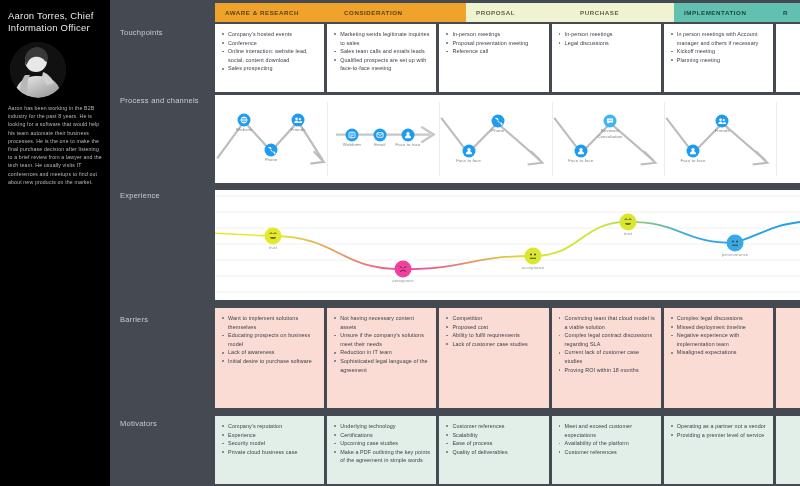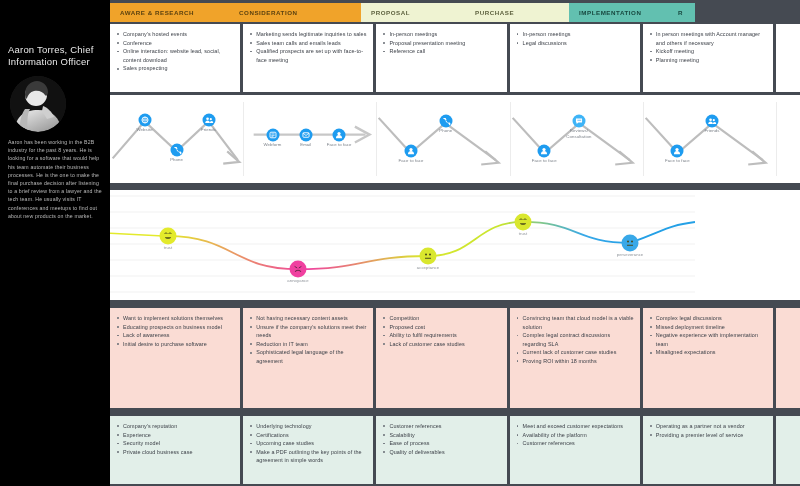--- a/index.html
+++ b/index.html
@@ -13,21 +13,21 @@
 
   
   .persona {
     width: 110px; height: 486px;
     background: #000000;
     padding: 10px 8px 0 8px;
     flex: 0 0 110px;
   }
   .persona-name {
     color: #e9e9e9; font-size: 9.5px; line-height: 12px;
-    letter-spacing: .2px; font-weight: 400; margin-top: 34px;
+    letter-spacing: .2px; font-weight: 400;
   }
   .avatar {
     width: 56px; height: 56px; margin: 8px 0 6px 2px;
     border-radius: 50%; overflow: hidden; position: relative;
     background: #1c1c1c;
   }
   .avatar svg { display: block; }
   .persona-bio {
     color: #b9b9b9; font-size: 5.2px; line-height: 8.2px;
     letter-spacing: .15px;
@@ -131,20 +131,27 @@
           <circle cx="26" cy="19" r="11" fill="#e8e8e8"></circle>
           <path d="M15 18c0-8 6-13 12-13s11 5 11 11c0 3-2 5-3 3-2-3-6-5-11-4-4 1-6 4-7 7-1 2-2 0-2-4z" fill="#3a3a3a"></path>
           <path d="M33 30c5 2 9 6 11 11l-7 2-5-8z" fill="#cfcfcf"></path>
           <path d="M20 33c-3 6-3 14-2 23h-8c-1-11 2-19 5-23z" fill="#b8b8b8"></path>
         </g>
       </svg>
     </div>
     <div class="persona-bio">Aaron has been working in the B2B industry for the past 8 years. He is looking for a software that would help his team automate their business processes. He is the one to make the final purchase decision after listening to a brief review from a lawyer and the tech team. He usually visits IT conferences and meetups to find out about new products on the market.</div>
   </div>
 
+  <div class="rail">
+    <div class="rail-label" style="top:28px">Touchpoints</div>
+    <div class="rail-label" style="top:96px">Process and channels</div>
+    <div class="rail-label" style="top:191px">Experience</div>
+    <div class="rail-label" style="top:315px">Barriers</div>
+    <div class="rail-label" style="top:419px">Motivators</div>
+  </div>
 
   <div class="grid">
     <div class="stages" id="stages">
         <div class="stage" style="flex: 0 0 119px; background: rgb(240, 163, 42); color: rgb(92, 66, 16);">
           <span>AWARE &amp; RESEARCH</span>
         </div>
         <div class="stage" style="flex: 0 0 132px; background: rgb(240, 163, 42); color: rgb(92, 66, 16);">
           <span>CONSIDERATION</span>
         </div>
         <div class="stage" style="flex: 0 0 104px; background: rgb(239, 243, 210); color: rgb(95, 99, 64);">

